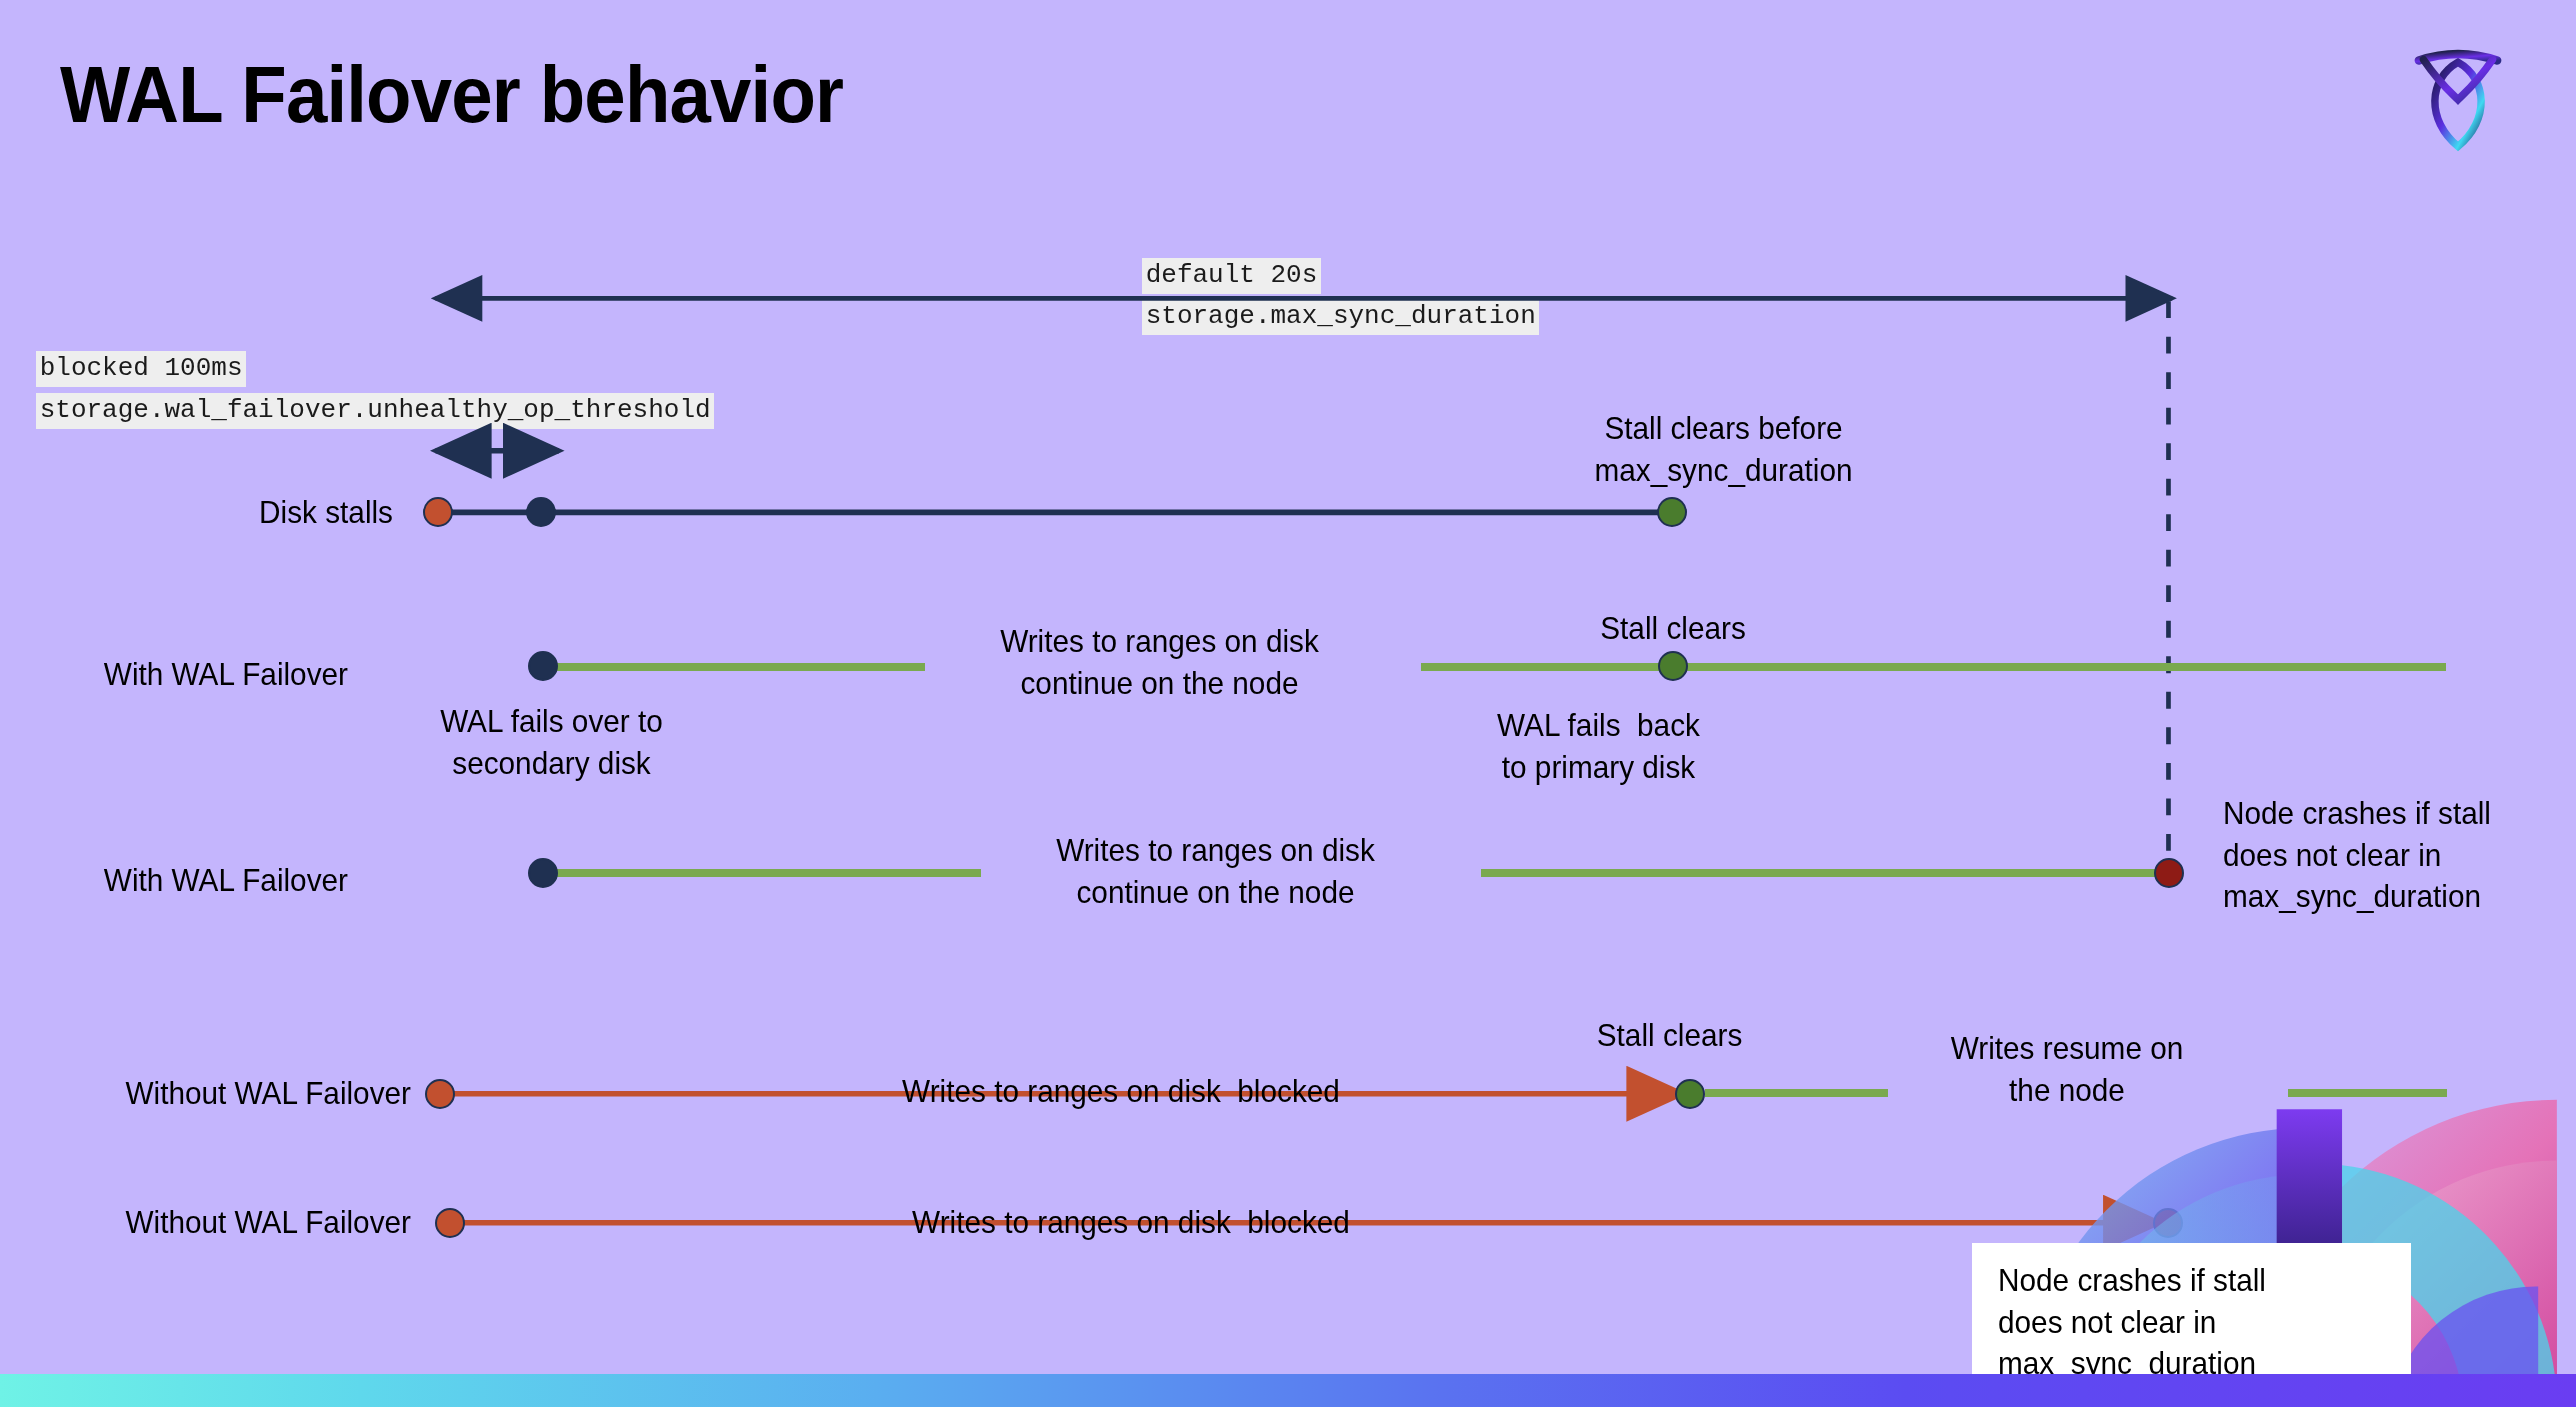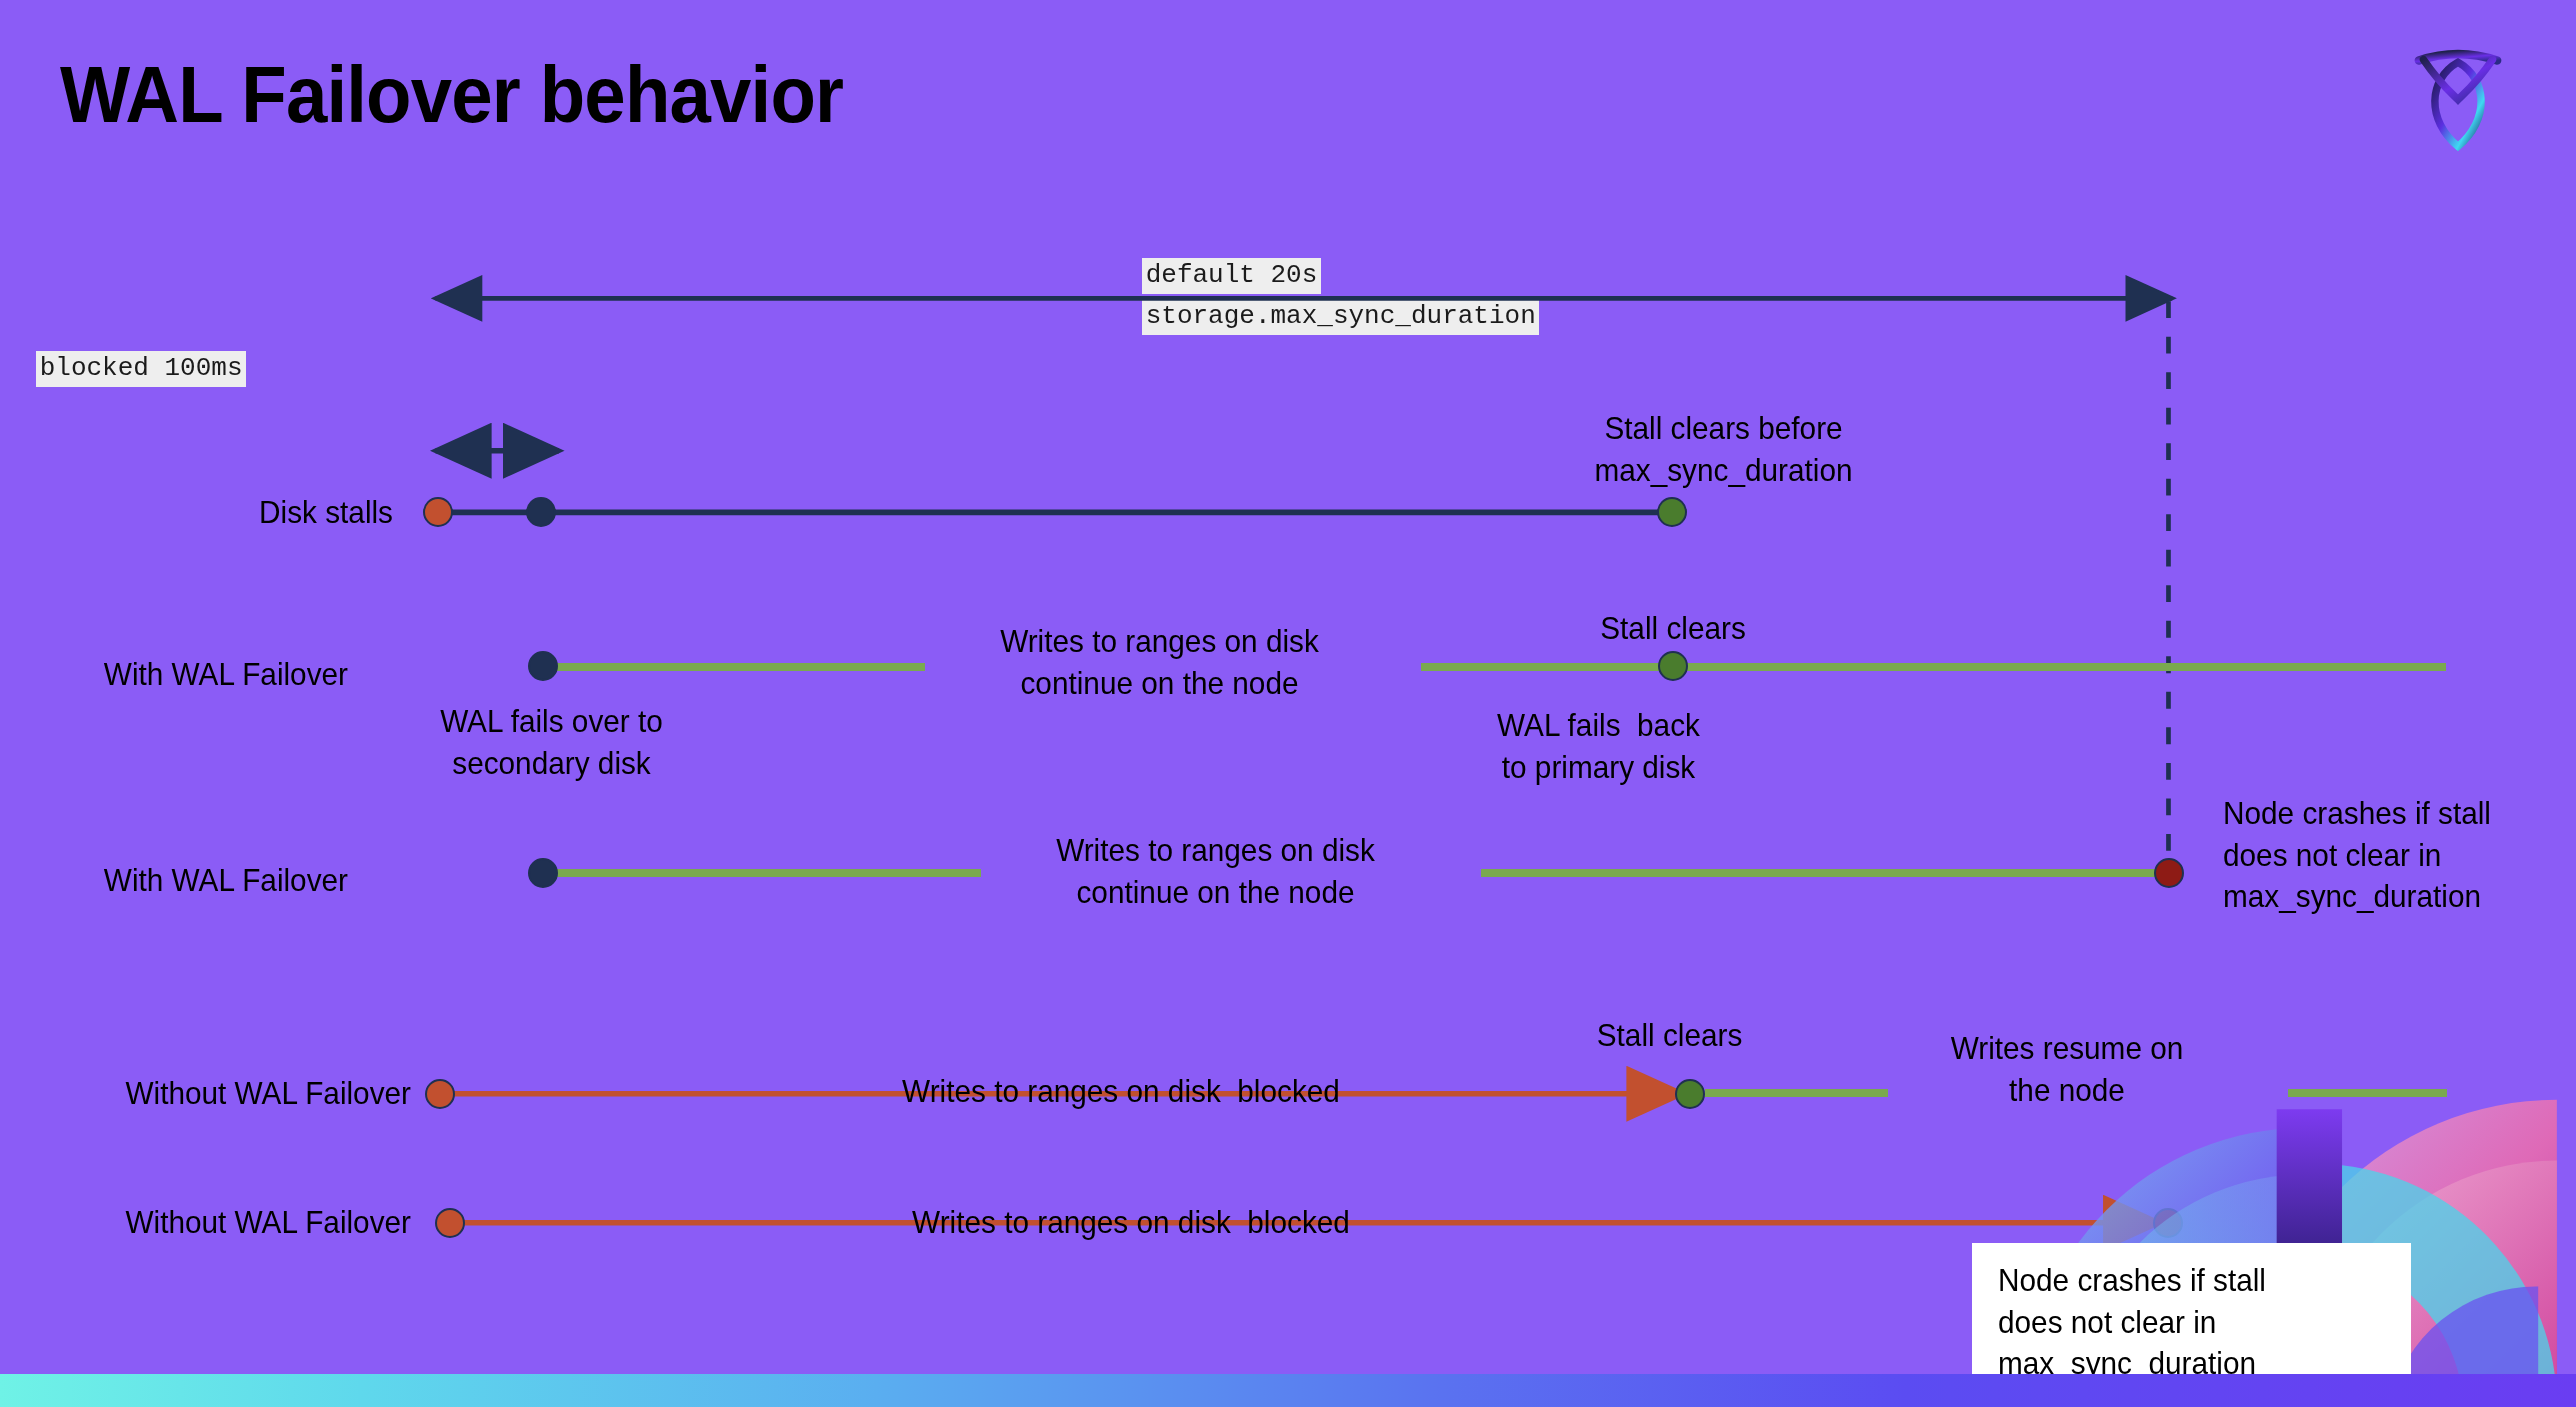--- a/index.html
+++ b/index.html
@@ -3,21 +3,21 @@
 <meta charset="utf-8">
 <style>
   html,body{margin:0;padding:0;}
   body{
     width:2576px;height:1408px;
     background:#ffffff;
     font-family:"Liberation Sans", sans-serif;
     overflow:hidden;
     position:relative;
   }
-  #slide{position:absolute;inset:0;overflow:hidden;background:#8b5cf6;}
+  #slide{position:absolute;inset:0;overflow:hidden;background:#c4b5fd;}
 
   
   .title{
     position:absolute;left:60px;top:49px;
     font-size:80px;font-weight:bold;color:#000;
     letter-spacing:-0.9px;white-space:nowrap;
     transform:scaleX(.93);transform-origin:left top;
   }
 
   
@@ -94,20 +94,21 @@
       <path d="M60 30 C28 48 26 92 60 120 C94 92 92 48 60 30 Z" fill="none" stroke="url(#lg1)" stroke-width="8"></path>
       <path d="M23 27 C40 52 52 62 60 70 C68 62 80 52 97 27" fill="none" stroke="url(#lg2)" stroke-width="8" stroke-linecap="round"></path>
       <line x1="60" y1="68" x2="60" y2="120" stroke="url(#lg1)" stroke-width="8"></line>
     </svg>
   </div>
 
   <div class="code" style="left:1142px;top:258px;">default 20s</div>
   <div class="code" style="left:1142px;top:299px;">storage.max_sync_duration</div>
 
   <div class="code" style="left:36px;top:351px;">blocked 100ms</div>
+  <div class="code" style="left:36px;top:393px;">storage.wal_failover.unhealthy_op_threshold</div>
 
   <svg class="ov" viewBox="0 0 2756 1506" width="2576" height="1408">
     <defs>
       <marker id="ah-navy" markerWidth="12" markerHeight="12" refX="10" refY="5" orient="auto" markerUnits="strokeWidth">
         <path d="M0,0 L11,5 L0,10 Z" fill="#1f3051"></path>
       </marker>
       <marker id="ah-navy-start" markerWidth="12" markerHeight="12" refX="1" refY="5" orient="auto" markerUnits="strokeWidth">
         <path d="M11,0 L0,5 L11,10 Z" fill="#1f3051"></path>
       </marker>
       <marker id="ah-orange" markerWidth="12" markerHeight="12" refX="10" refY="5" orient="auto" markerUnits="strokeWidth">

